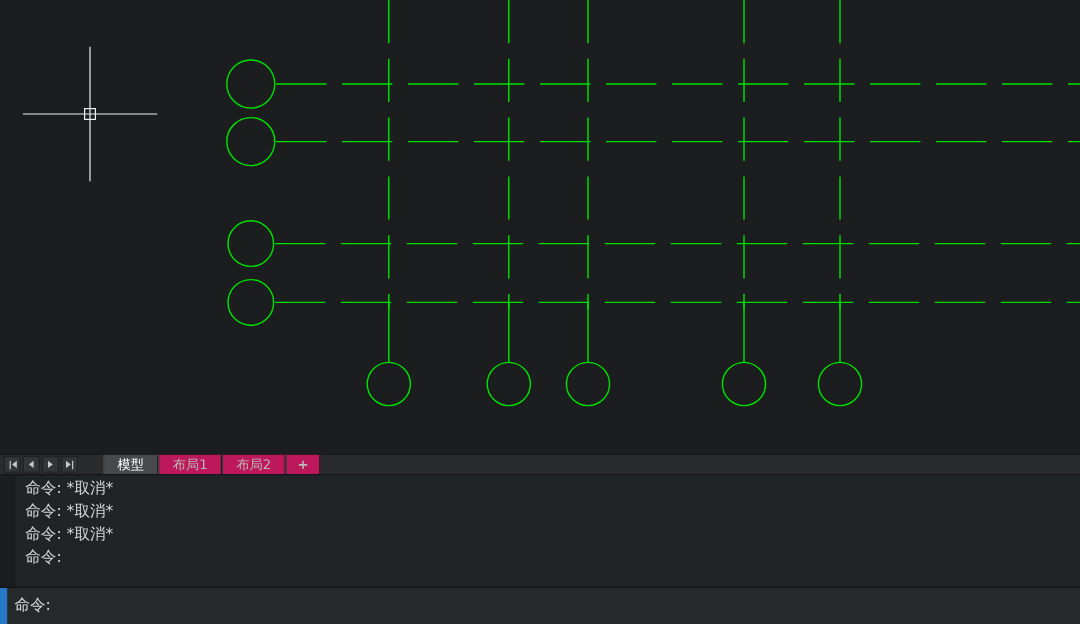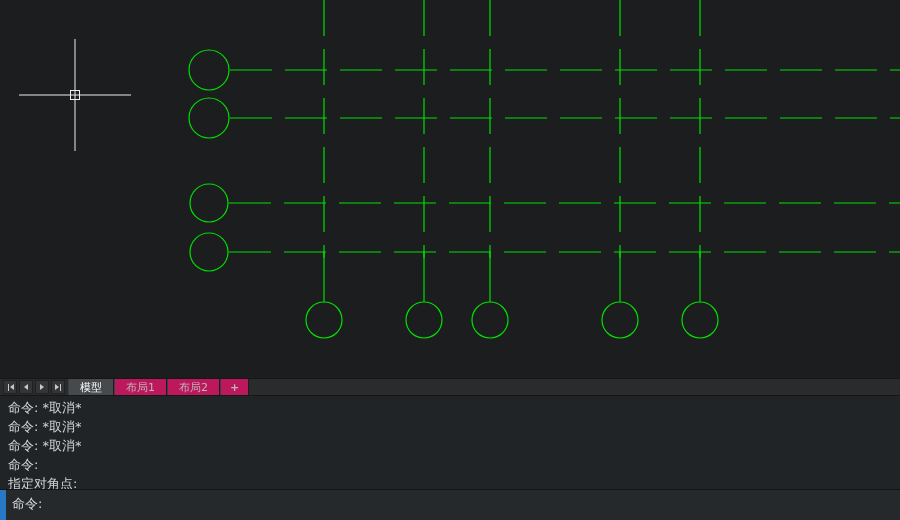--- a/index.html
+++ b/index.html
@@ -45,32 +45,33 @@
   .tab {
     padding: 0 11px;
     display: flex; align-items: center; justify-content: center;
     background: #be185d;
     border-right: 1px solid #1d1e1f;
     border-left: 1px solid #3c3e40;
     color: #b9b9b9;
     cursor: pointer;
     white-space: nowrap;
   }
-  .tab.active { background: #474a4d; color: #ffffff; }
+  .tab.active { background: #474a4d; color: #ffffff; margin-left: 18px; }
   .tab.add { padding: 0 9px; font-weight: bold; }
 
   
   .cmd-history {
     flex: 1;
     background: #212427;
     padding: 2px 0 0 8px;
     font-size: 13px;
     line-height: 19px;
     color: #d4d4d4;
     overflow: hidden;
+    margin-left: 13px;
   }
   .cmd-input {
     position: relative;
     height: 31px;
     background: #26292c;
     border-top: 1px solid #121314;
     font-size: 13px;
     color: #d8d8d8;
     display: flex;
     align-items: flex-start;
@@ -140,21 +141,20 @@
     <div class="tab">布局1</div>
     <div class="tab">布局2</div>
     <div class="tab add">+</div>
   </div>
 
   <div class="cmd-history">
     <div class="cmd-line">命令: *取消*</div>
     <div class="cmd-line">命令: *取消*</div>
     <div class="cmd-line">命令: *取消*</div>
     <div class="cmd-line">命令:</div>
-    <div class="cmd-line">指定对角点:</div>
   </div>
 
   <div class="cmd-input">
     <span class="input-accent"></span>
     <span>命令:</span>
   </div>
 
 </div>
 
 </body></html>

